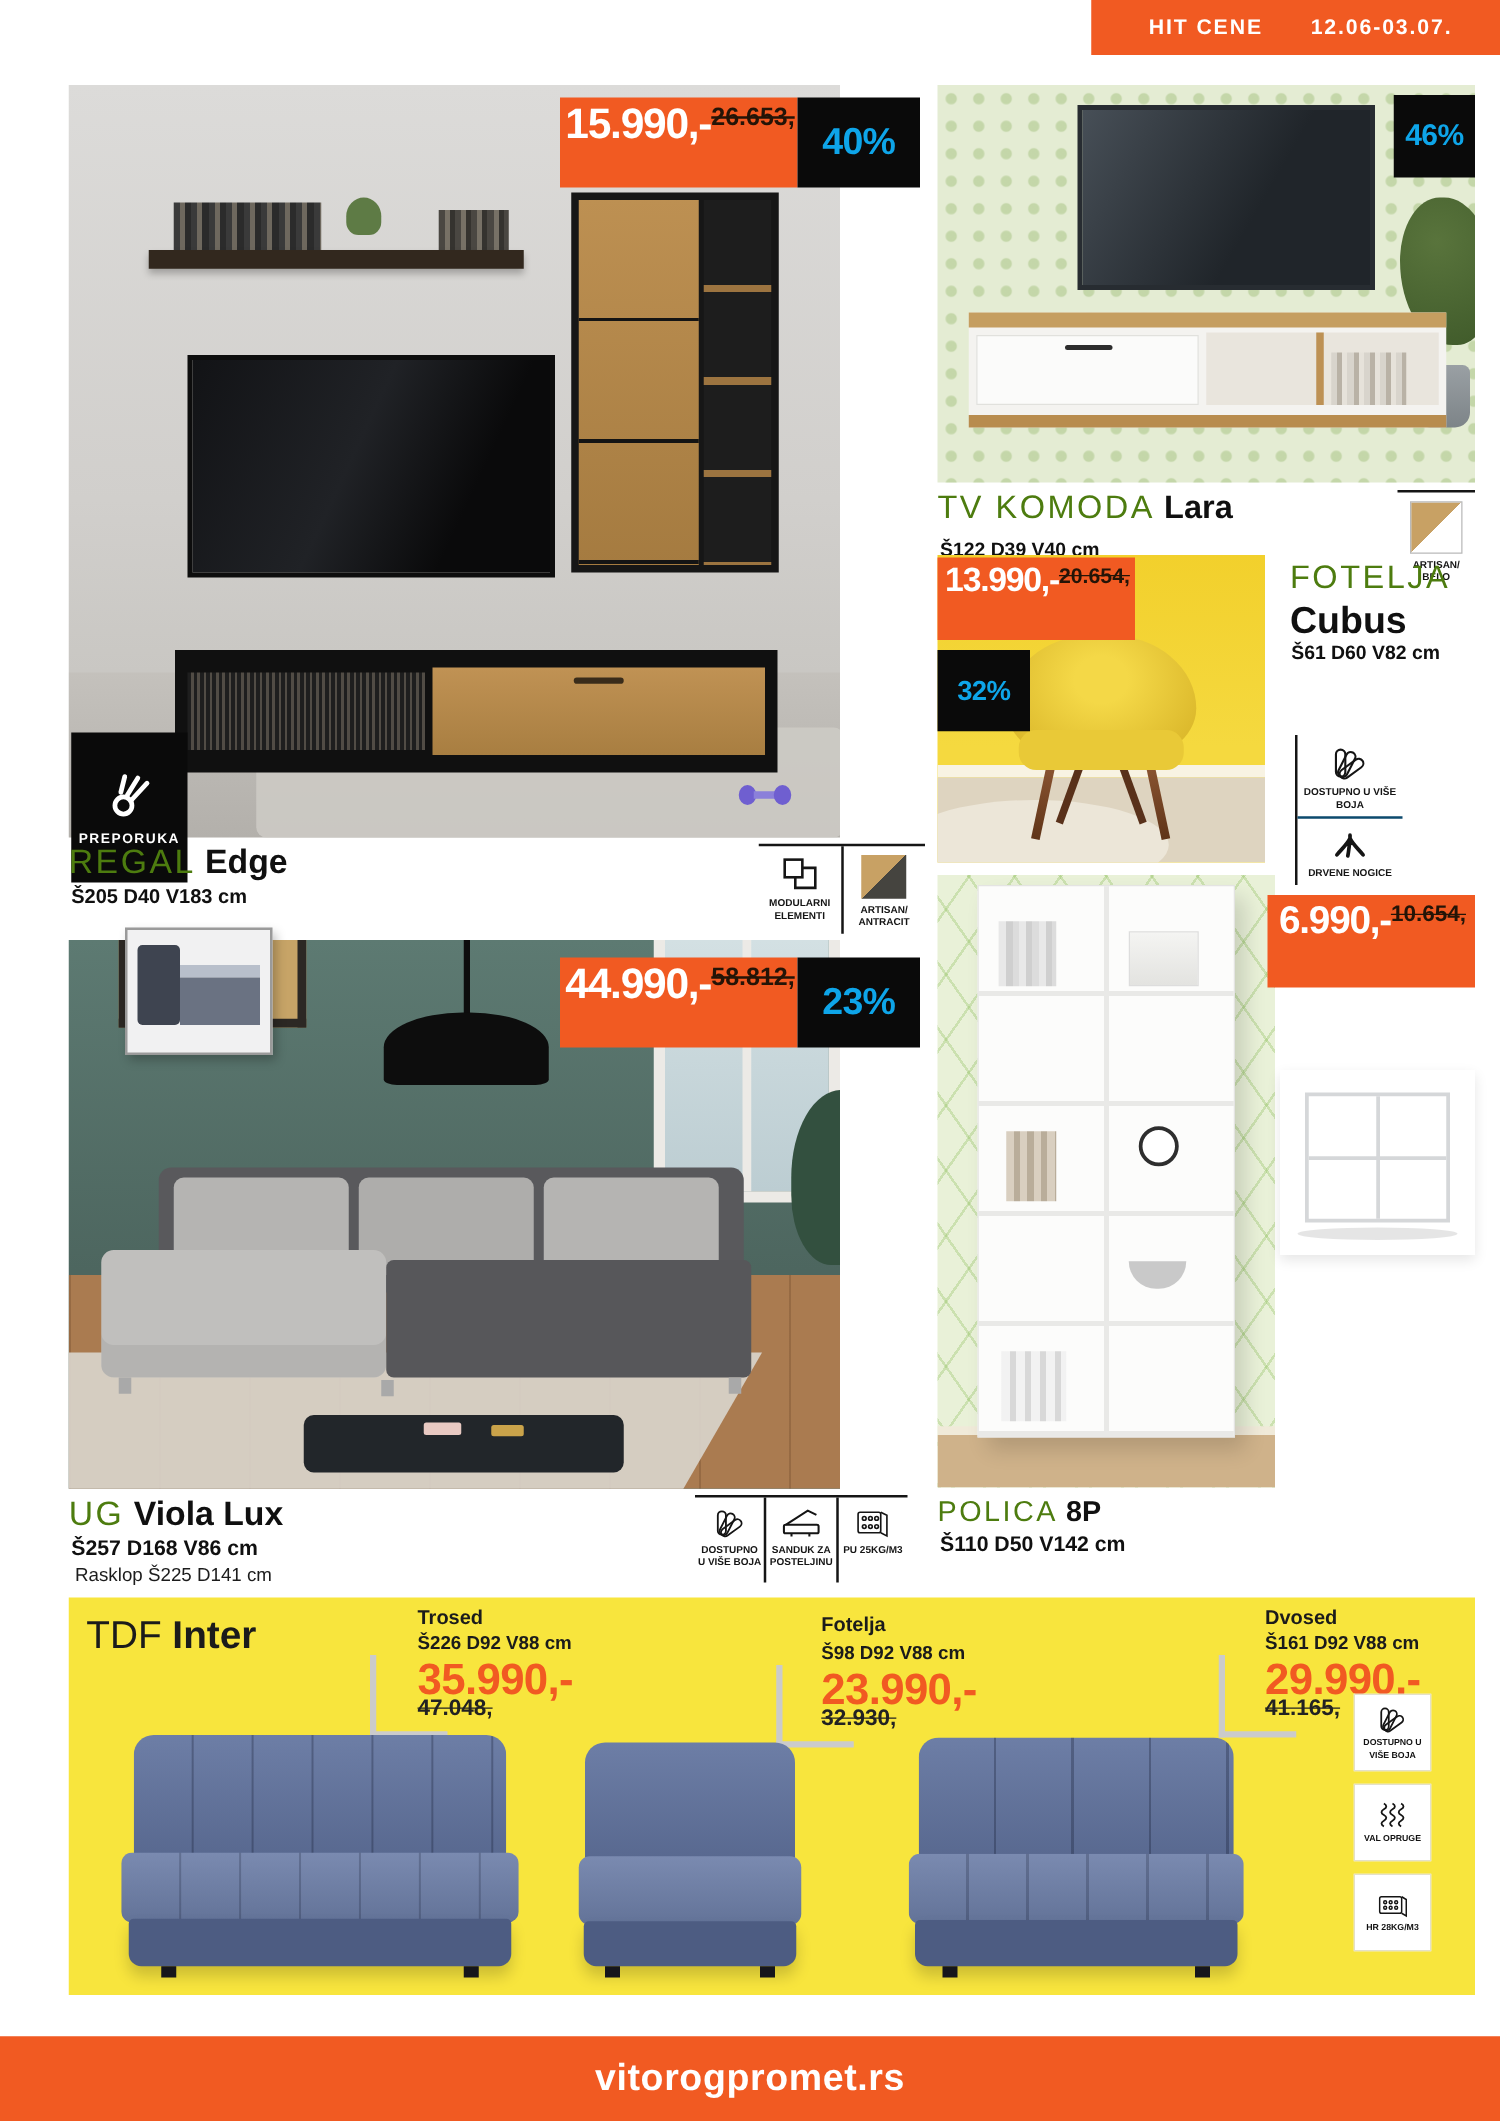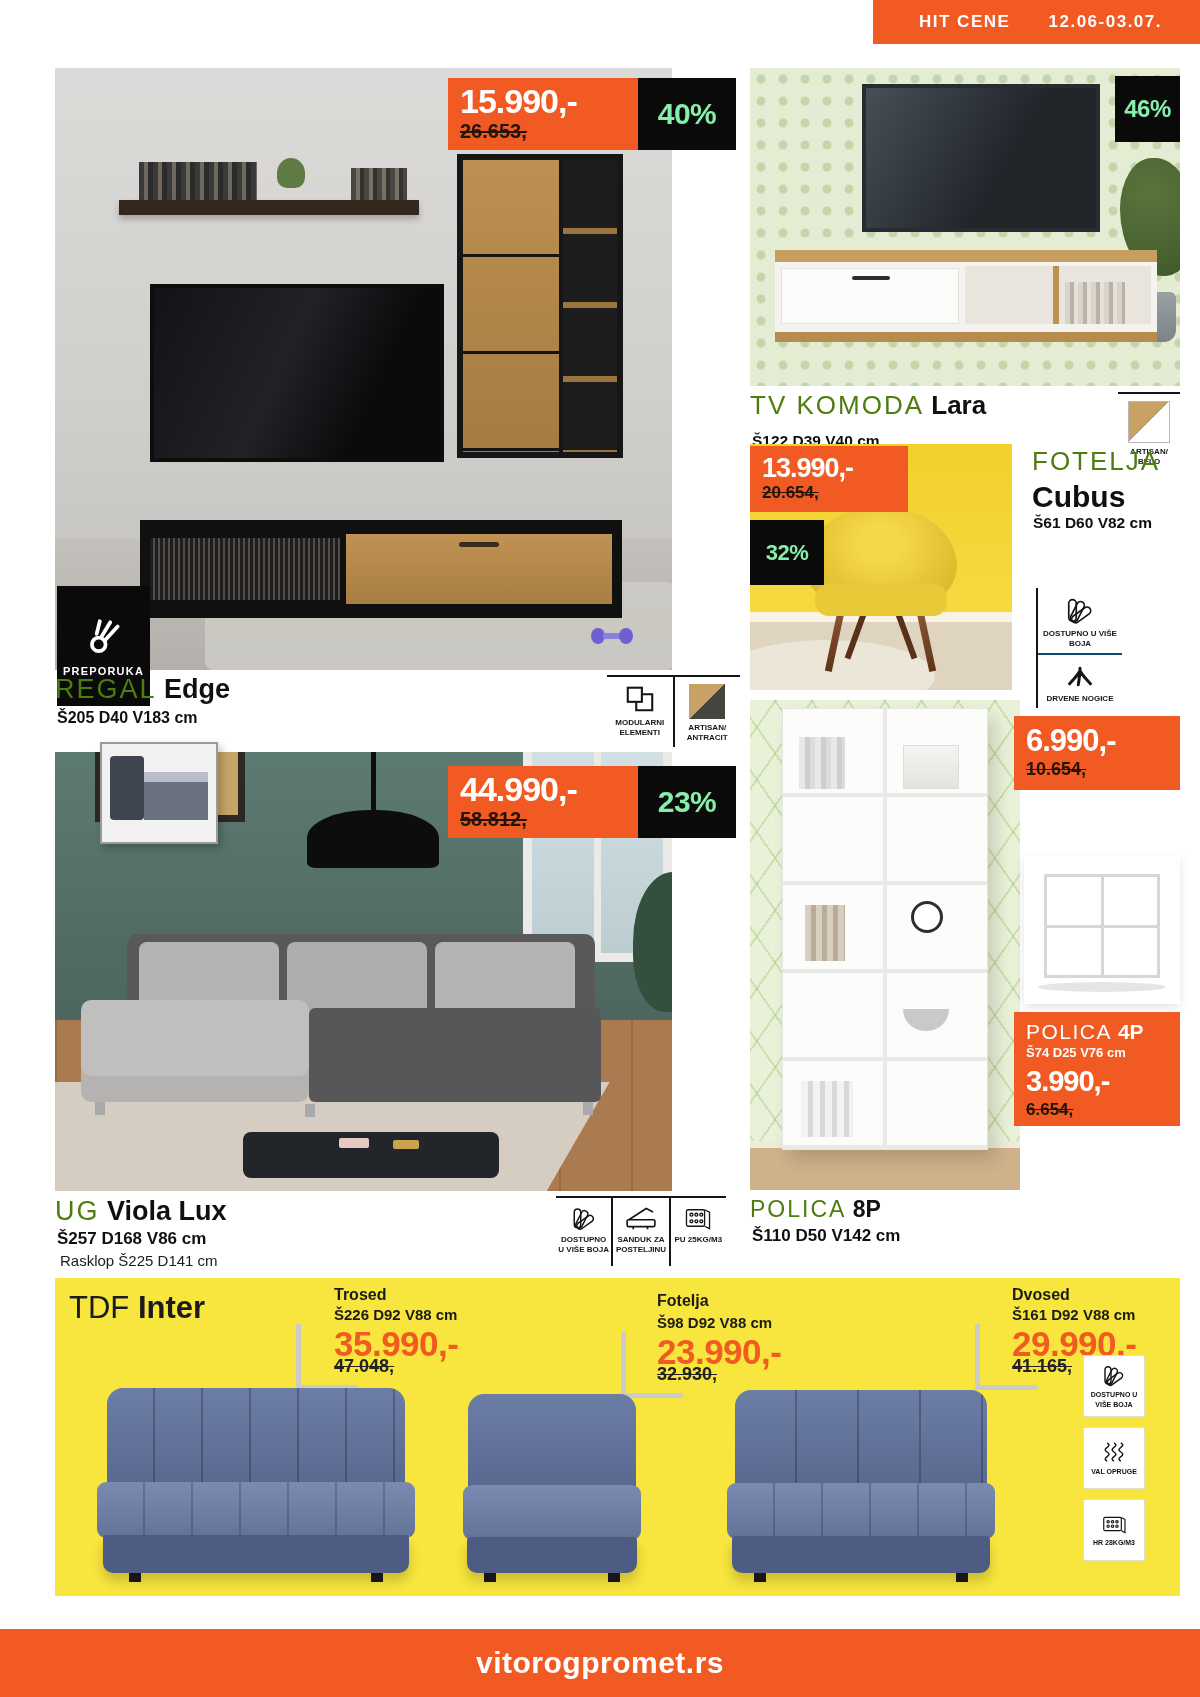--- a/index.html
+++ b/index.html
@@ -8,25 +8,25 @@
     --ink:#141414;
   }
   *{margin:0;padding:0;box-sizing:border-box}
   body{background:#ffffff;font-family:"Liberation Sans",sans-serif;color:var(--ink)}
   .page{position:relative;width:1200px;height:1697px;background:#fff;overflow:hidden}
   i{position:absolute;display:block;font-style:normal}
   .scene{position:absolute;overflow:hidden}
   .hitbar{position:absolute;left:873px;top:0;width:327px;height:44px;background:var(--orange);
     color:#fff;display:flex;align-items:center;justify-content:space-between;
     padding:0 38px 0 46px;font-weight:bold;font-size:17px;letter-spacing:1.5px}
-  .price-box{position:absolute;background:var(--orange);color:#fff;display:flex;flex-direction:column;
+  .price-box{position:absolute;background:var(--orange);color:#fff;display:flex;flex-direction:row;
     justify-content:center;padding:4px 10px 6px 12px;line-height:1.05}
   .price-main{font-weight:bold;letter-spacing:-1px}
   .price-old{font-weight:bold;color:#241407;text-decoration:line-through;margin-top:2px;letter-spacing:0}
-  .disc{position:absolute;background:#0a0a0a;color:#86efac;font-weight:bold;display:flex;
+  .disc{position:absolute;background:#0a0a0a;color:#0ea5e9;font-weight:bold;display:flex;
     align-items:center;justify-content:center;letter-spacing:-.5px}
   .plabel{position:absolute;white-space:nowrap}
   .cat{font-weight:normal;letter-spacing:2px;color:#4d7c0f}
   .bold{font-weight:bold;color:#101010}
   .dims-line{position:absolute;font-weight:bold;color:#101010;white-space:nowrap}
   .sub-line{position:absolute;font-weight:normal;color:#1c1c1c;white-space:nowrap}
   .preporuka{position:absolute;background:#0a0a0a;color:#fff;display:flex;flex-direction:column;
     align-items:center;justify-content:center;gap:9px;font-size:11px;font-weight:bold;letter-spacing:1.2px}
   .feat-row{position:absolute;border-top:2px solid #151515;display:flex;align-items:stretch}
   .feat{flex:1;display:flex;flex-direction:column;align-items:center;gap:4px;padding:7px 2px 4px;
@@ -322,29 +322,20 @@
   <div class="price-box" style="left:1014px;top:716px;width:166px;height:74px">
     <span class="price-main" style="font-size:31px">6.990,-</span>
     <span class="price-old" style="font-size:18px">10.654,</span>
   </div>
 
   <div class="scene" style="left:1024px;top:856px;width:156px;height:148px;background:#ffffff;box-shadow:0 4px 10px rgba(0,0,0,.10)">
     <i style="left:20px;top:18px;width:116px;height:104px;border:3px solid #d5d7d9;background-image:linear-gradient(#d5d7d9,#d5d7d9),linear-gradient(#d5d7d9,#d5d7d9);background-size:3px 100%,100% 3px;background-position:50% 0,0 50%;background-repeat:no-repeat;background-color:#fff"></i>
     <i style="left:14px;top:126px;width:128px;height:10px;border-radius:50%;background:rgba(0,0,0,.10)"></i>
   </div>
 
-  <div class="p4-panel" style="left:1014px;top:1012px;width:166px;height:114px">
-    <div style="font-size:21px">
-      <span class="cat" style="color:#fff;letter-spacing:1.5px">POLICA</span>
-      <span style="font-weight:bold">4P</span>
-    </div>
-    <div style="font-size:13px;font-weight:bold;margin-top:2px">Š74 D25 V76 cm</div>
-    <div class="price-main" style="font-size:29px;margin-top:4px">3.990,-</div>
-    <div class="price-old" style="font-size:17px">6.654,</div>
-  </div>
 
   <div class="plabel" style="left:750px;top:1196px;font-size:23px">
     <span class="cat">POLICA</span>
     <span class="bold">8P</span>
   </div>
   <div class="dims-line" style="left:752px;top:1226px;font-size:17px">Š110 D50 V142 cm</div>
 
   <div class="tdf-panel">
     <div class="tdf-brand">
       <span>TDF</span>

